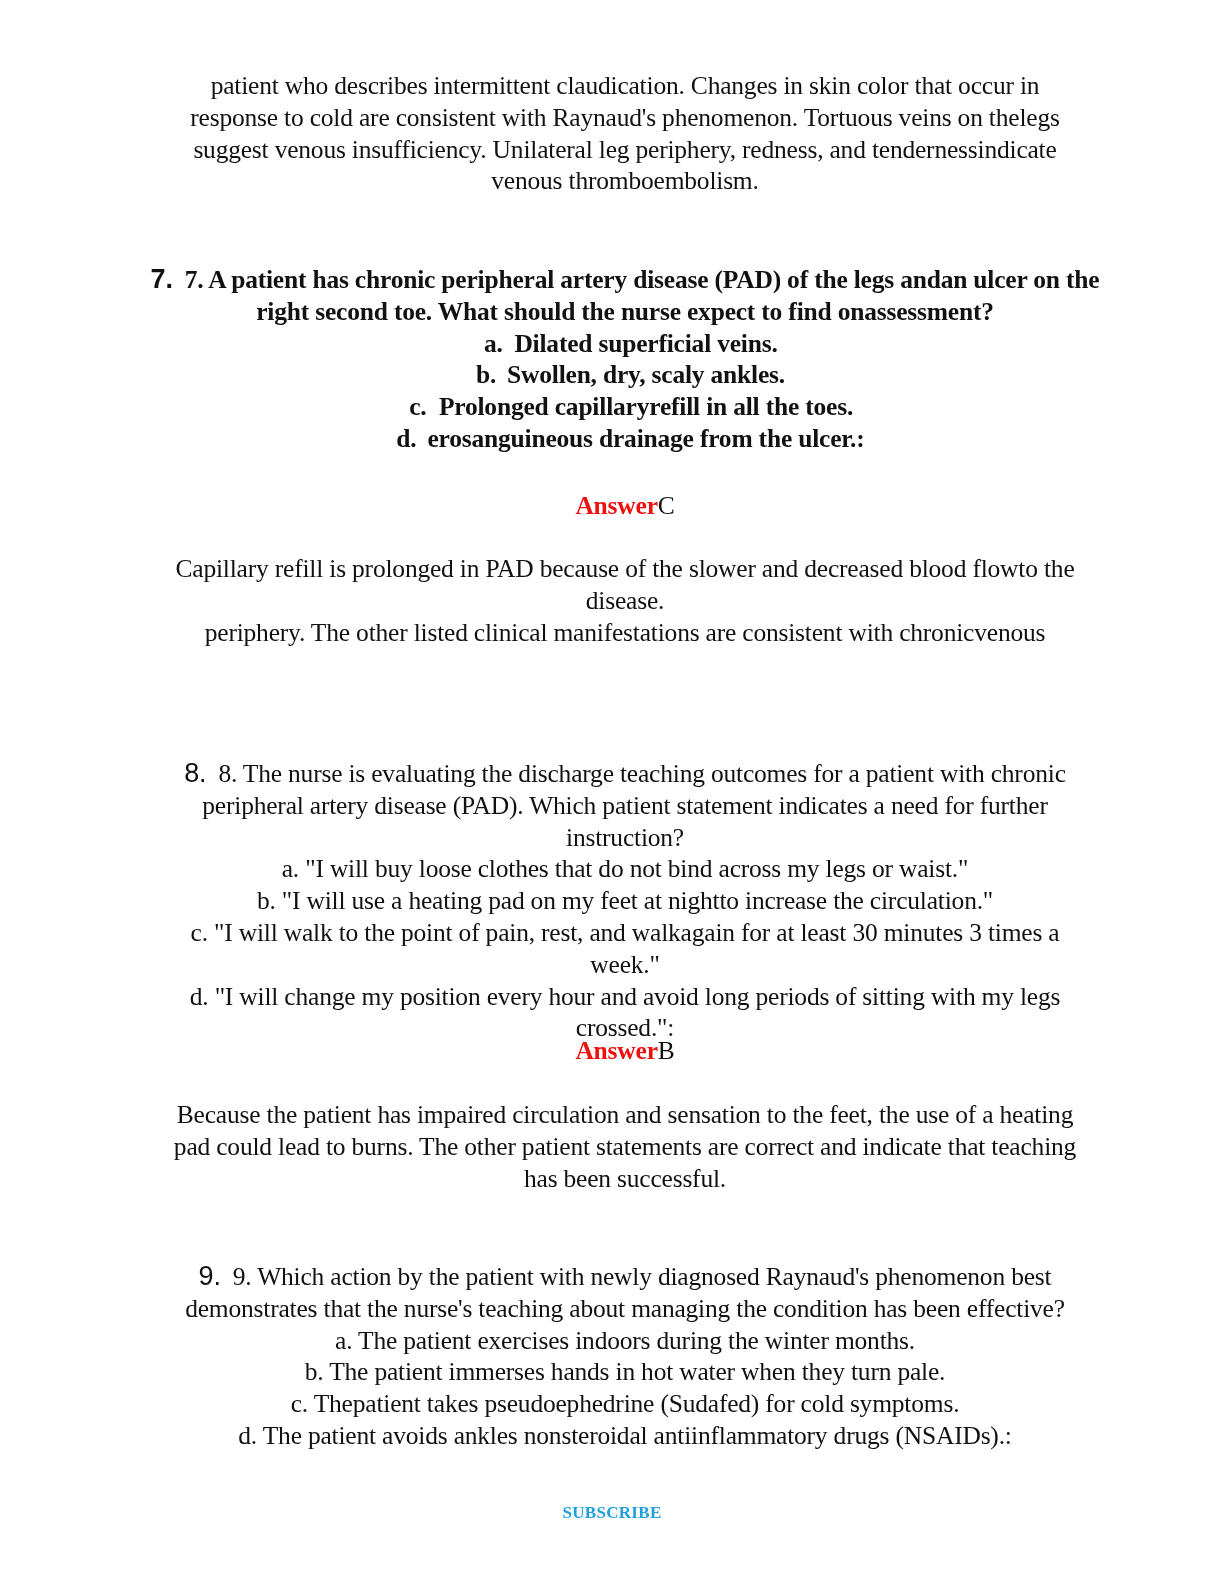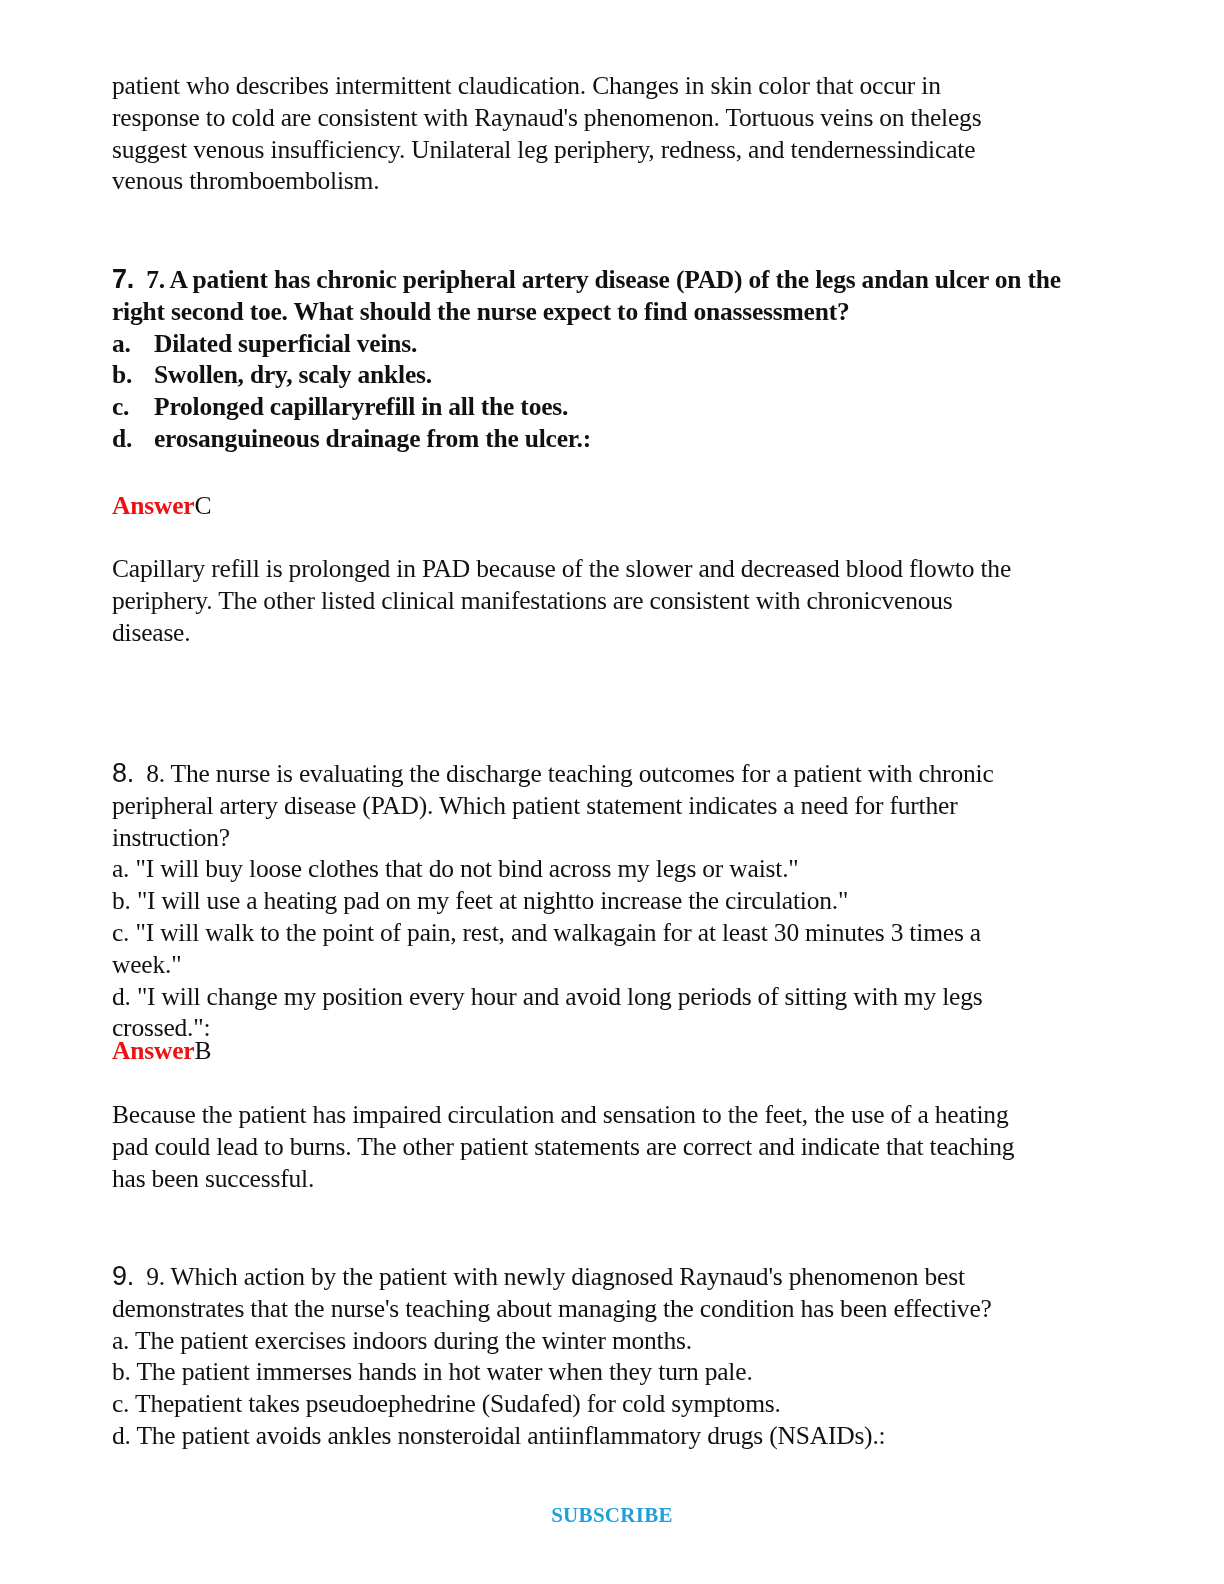--- a/index.html
+++ b/index.html
@@ -20,21 +20,21 @@
       left: 112px;
       top: 70px;
       width: 1010px;
     }
     .line {
       font-size: 25.5px;
       line-height: 31.8px;
       white-space: nowrap;
       letter-spacing: -0.2px;
     }
-    .block { position: absolute; left: 0; width: 1010px; }
+    .block { position: absolute; left: 8px; width: 1010px; text-align: center; }
     .qnum {
       font-family: "Liberation Sans", "DejaVu Sans", sans-serif;
       font-size: 27px;
       margin-right: 12px;
     }
     .opt-letter {
       display: inline-block;
       width: 42px;
     }
     .answer-label {
@@ -42,21 +42,21 @@
       font-weight: bold;
     }
     .subscribe {
       position: absolute;
       left: 0;
       width: 1224px;
       top: 1503px;
       text-align: center;
       font-family: "Liberation Serif", "DejaVu Serif", serif;
       font-weight: bold;
-      font-size: 21px;
+      font-size: 17px;
       color: #1ea0dc;
       letter-spacing: 0.3px;
     }
   </style>
 </head>
 <body>
 
 <div class="page">
 
   <div class="block" style="top:0px;">
@@ -86,22 +86,22 @@
   </div>
 
   <div class="block" style="top:420px;">
     <div class="line">
       <span class="answer-label">Answer</span><span>C</span>
     </div>
   </div>
 
   <div class="block" style="top:483px;">
     <div class="line">Capillary refill is prolonged in PAD because of the slower and decreased blood flowto the</div>
+    <div class="line">disease.</div>
     <div class="line">periphery. The other listed clinical manifestations are consistent with chronicvenous</div>
-    <div class="line">disease.</div>
   </div>
 
   <div class="block" style="top:645px;margin-top:43px;">
     <div class="line">
       <span class="qnum">8.</span><span>8. The nurse is evaluating the discharge teaching outcomes for a patient with chronic</span>
     </div>
     <div class="line">peripheral artery disease (PAD). Which patient statement indicates a need for further</div>
     <div class="line">instruction?</div>
     <div class="line">a. "I will buy loose clothes that do not bind across my legs or waist."</div>
     <div class="line">b. "I will use a heating pad on my feet at nightto increase the circulation."</div>

